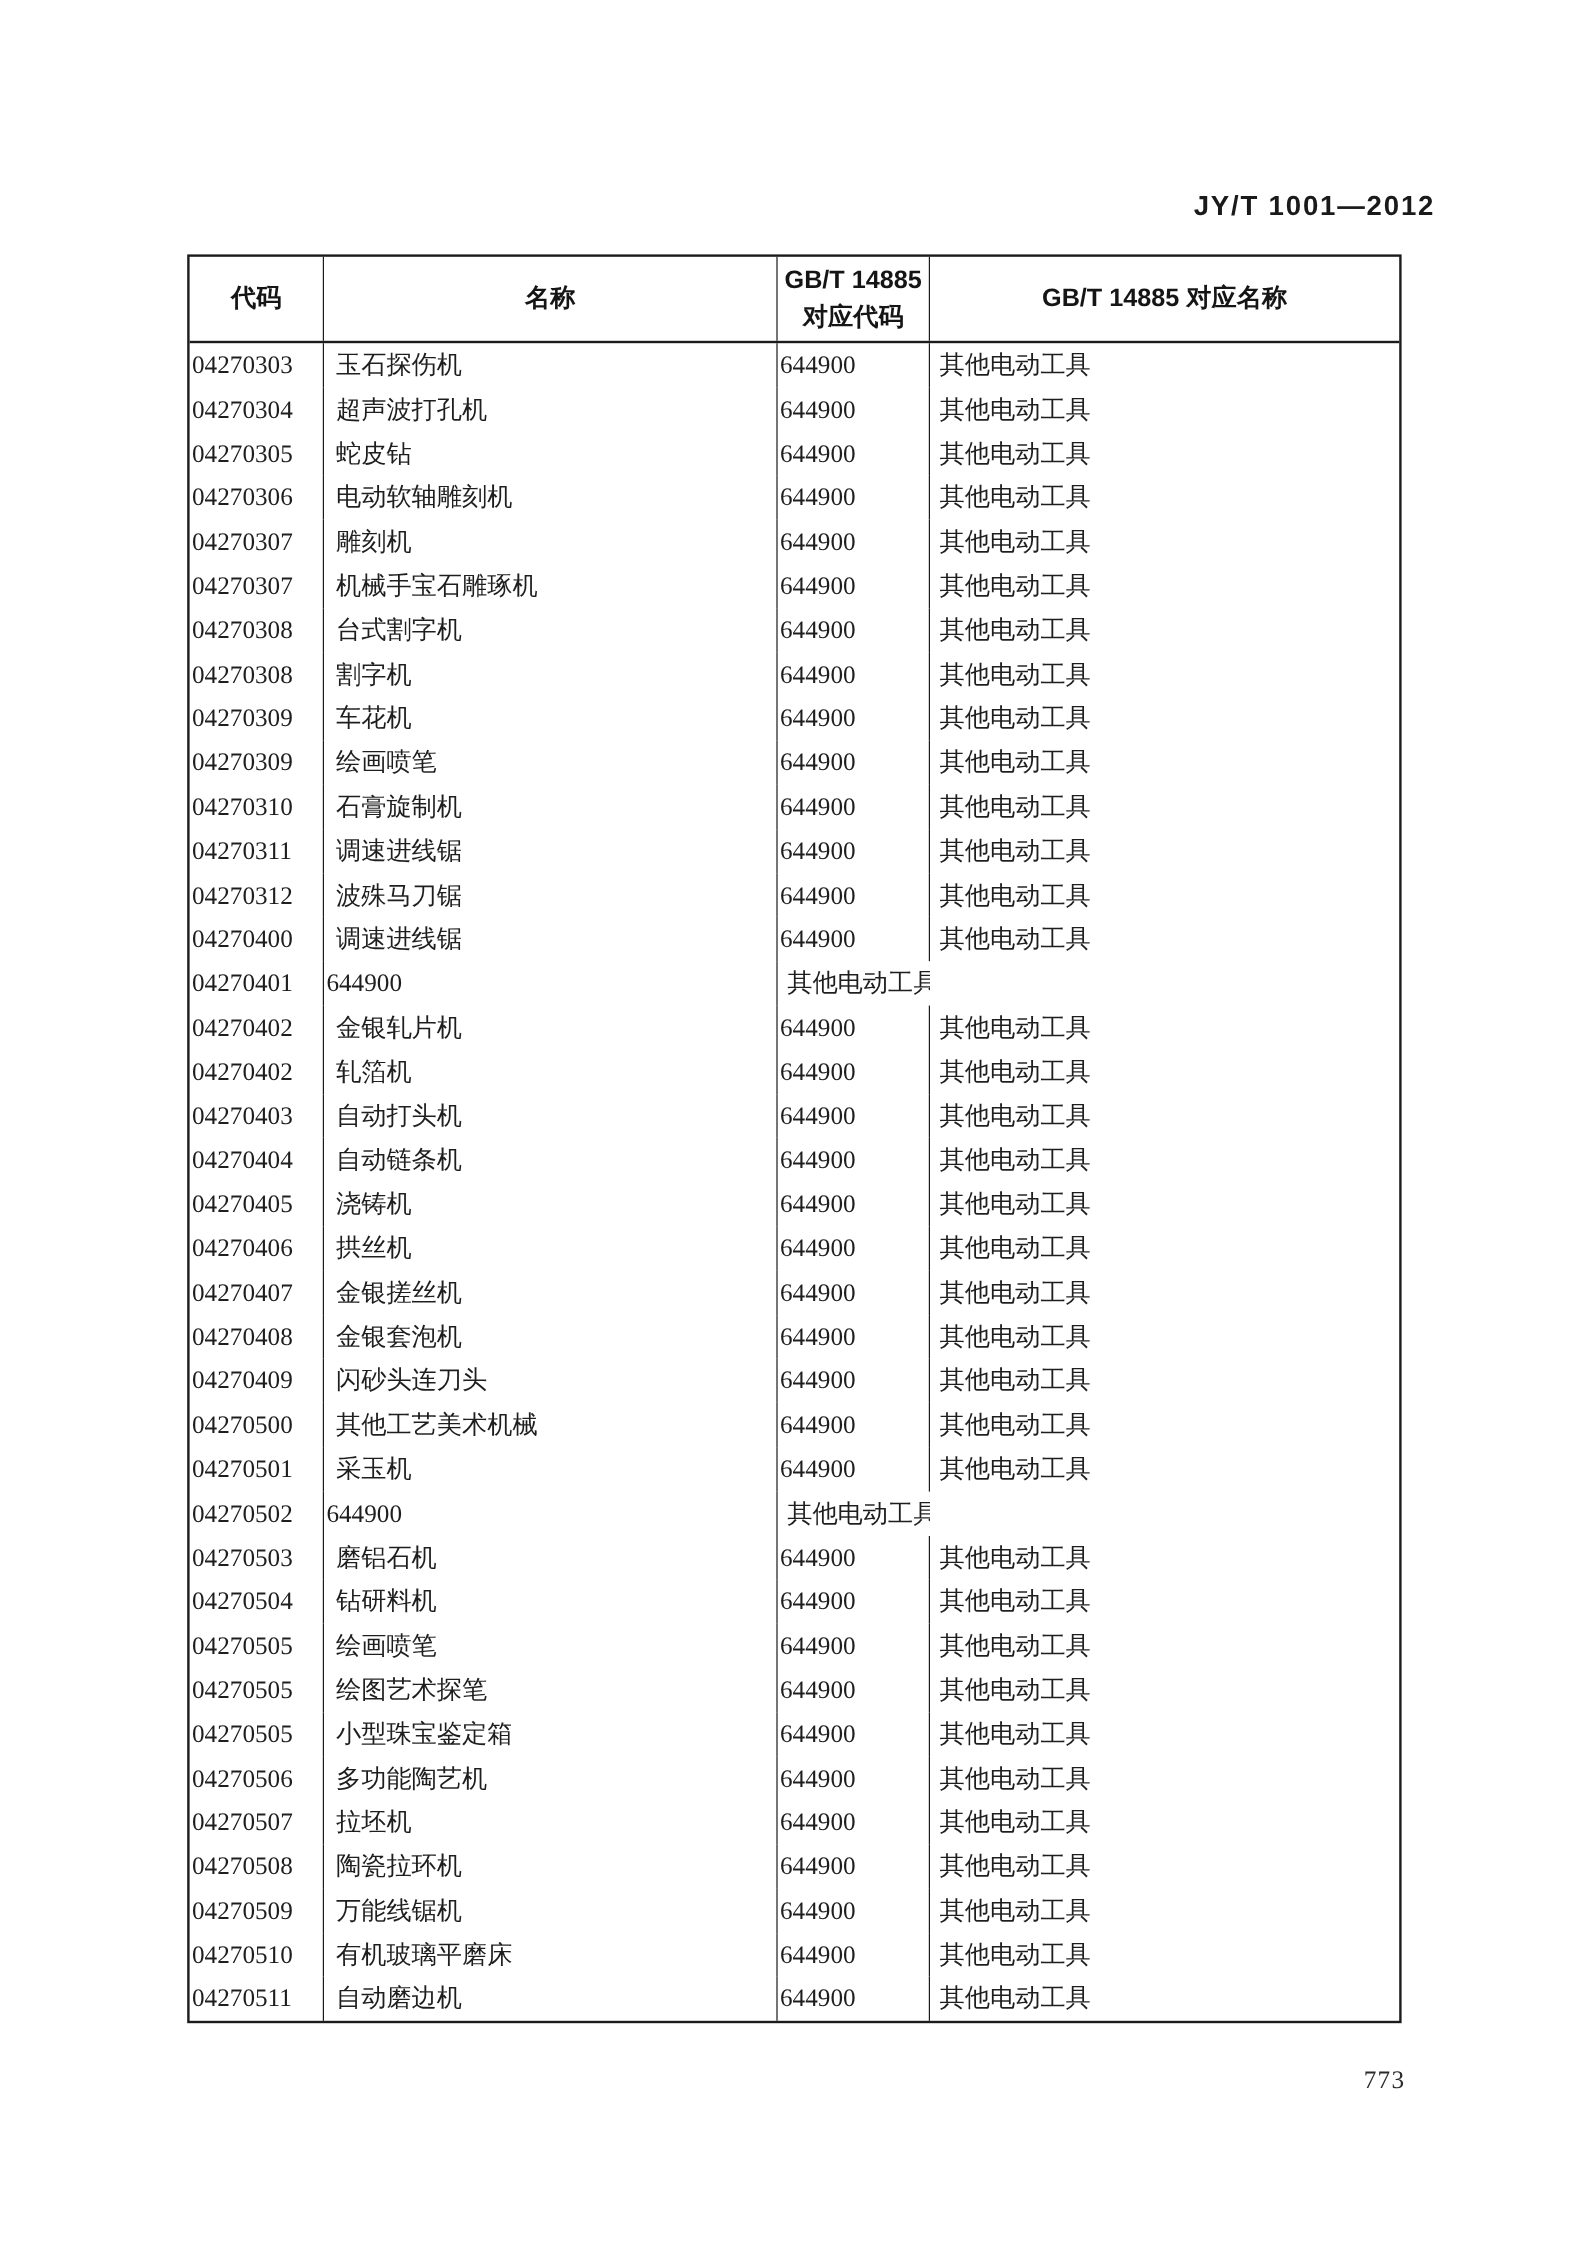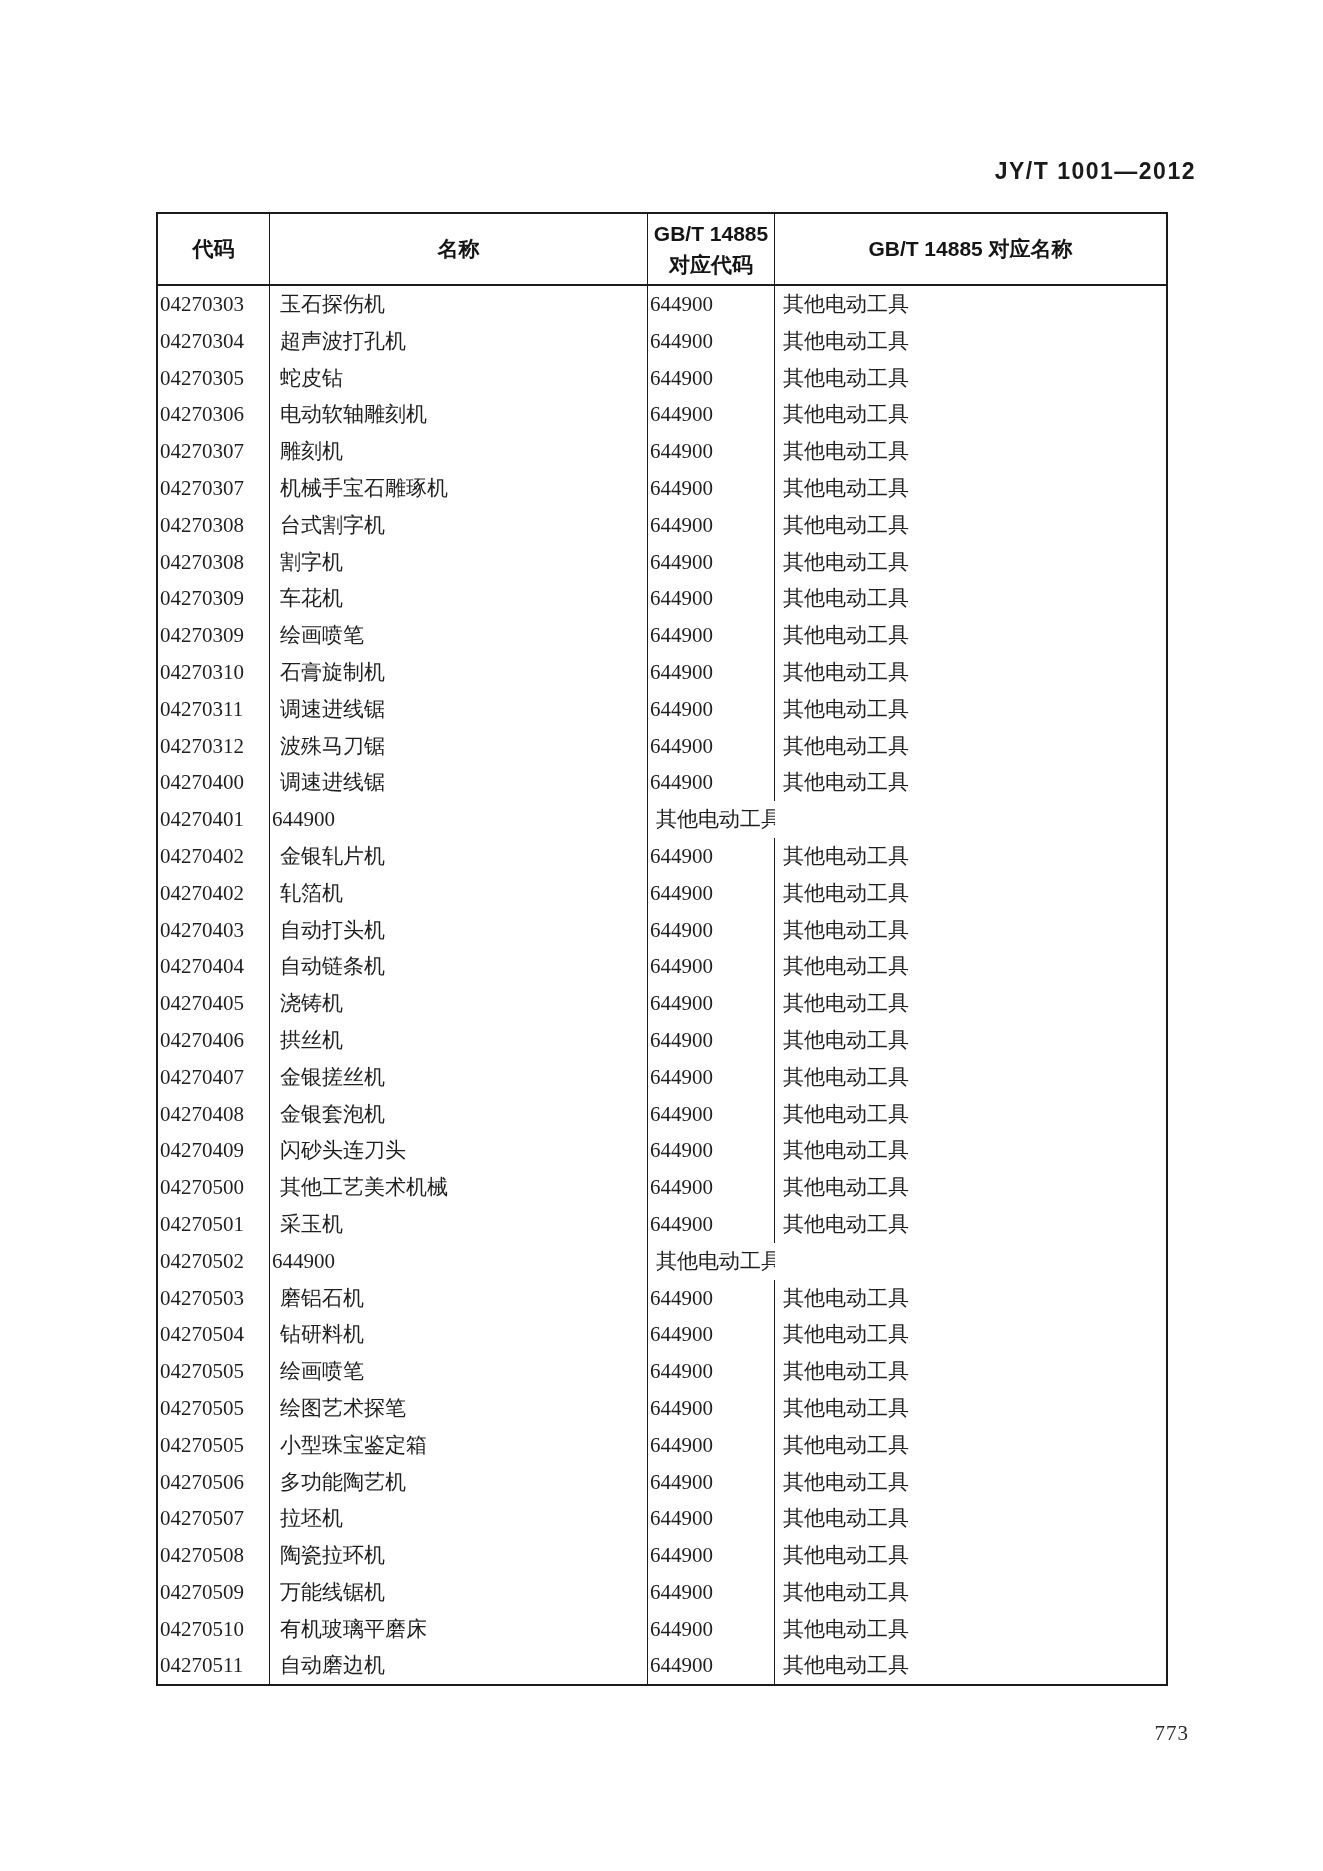--- a/index.html
+++ b/index.html
@@ -71,21 +71,21 @@
     overflow: hidden;
   }
   .cell:last-child { border-right: none; }
   .c-code    { padding-left: 2px; }
   .c-name    { padding-left: 10px; }
   .c-gbtcode { padding-left: 2px; }
   .c-gbtname { padding-left: 8px; }
   .page-num {
     position: absolute;
     top: 1721px;
-    right: 134px;
+    right: 152px;
     font-size: 21px;
     color: #2b2b2b;
     letter-spacing: 1px;
   }
 </style>
 </head>
 <body>
 
 <div class="page">
 

